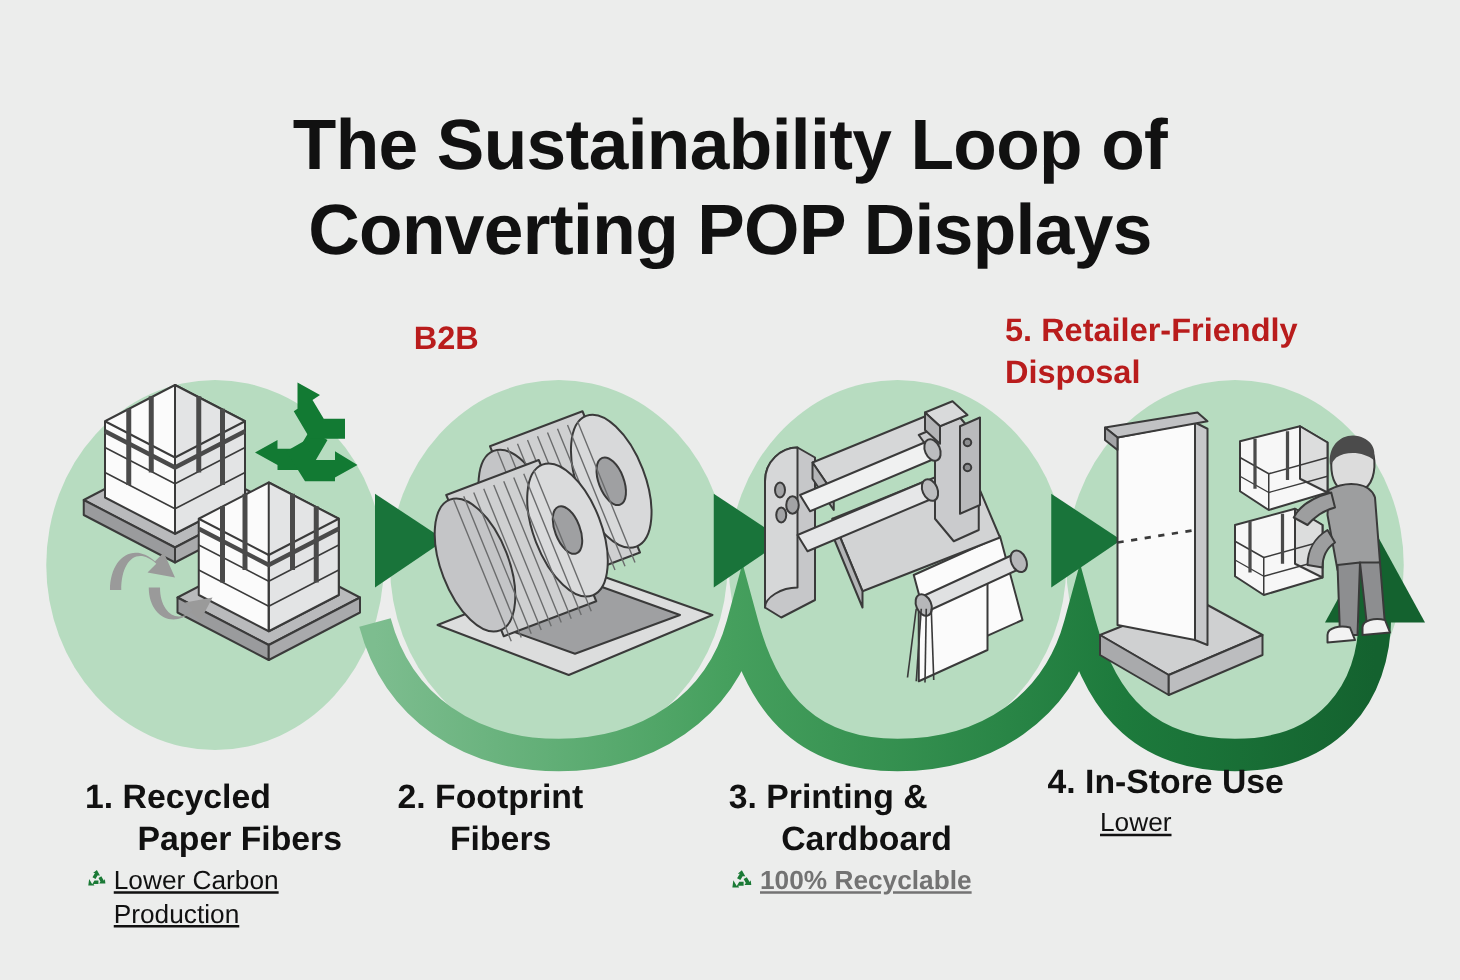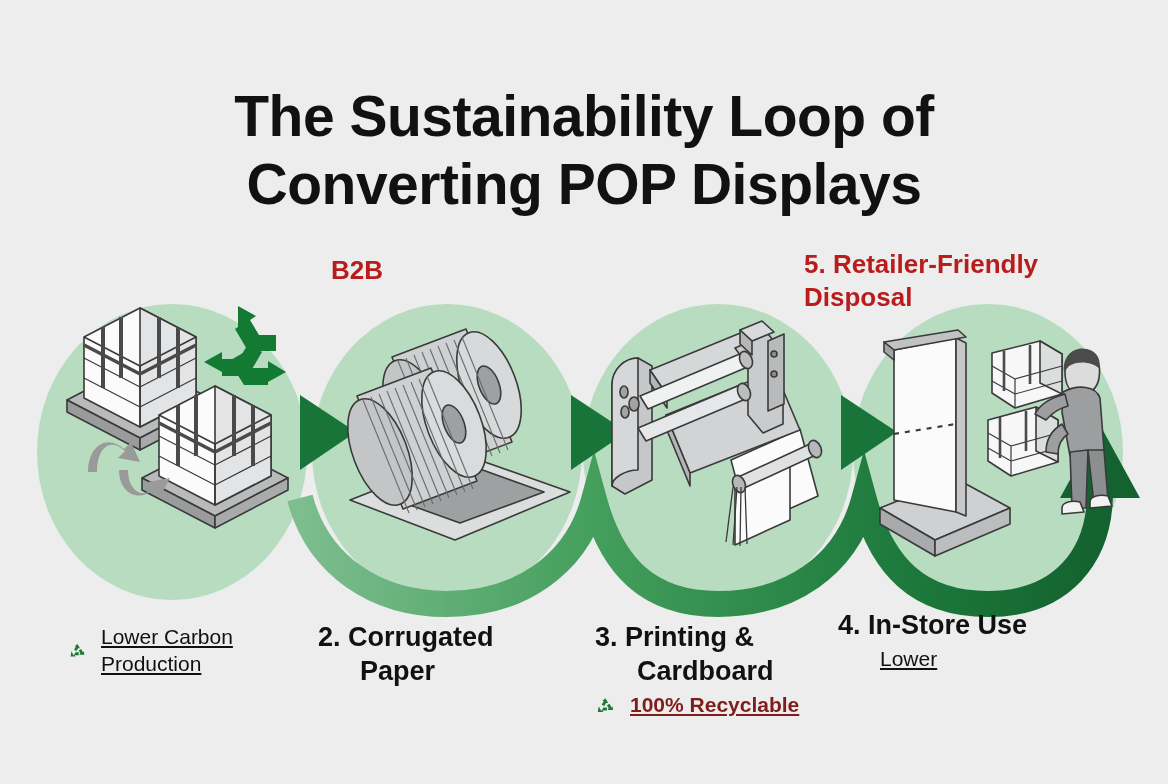--- a/index.html
+++ b/index.html
@@ -70,28 +70,28 @@
   }
   .caption .head .ln { display: block; white-space: nowrap; }
   .caption .sub {
     display: block;
     font-size: 21px;
     line-height: 27px;
     margin-top: 3px;
     text-decoration: underline;
   }
   .caption .sub .ln { display: block; white-space: nowrap; }
-  .sub.green { color: #7f1d1d; font-weight: bold; }
-  .sub-row { display: flex; align-items: center; gap: 14px; }
+  .sub.green { color: #737373; font-weight: bold; }
+  .sub-row { display: flex; align-items: flex-start; gap: 4px; }
   .rec-ico { flex: 0 0 auto; margin-top: 3px; }
   .indent { padding-left: 42px; }
 
   #cap1 { left: 68px; top: 620px; }
   #cap2 { left: 318px; top: 620px; }
-  #cap3 { left: 583px; top: 620px; margin-left: 12px; }
+  #cap3 { left: 583px; top: 620px; }
   #cap4 { left: 838px; top: 608px; }
 </style>
 </head>
 <body>
 
 <div id="infographic">
 
   <div class="title-block">
     <span class="title-line">The Sustainability Loop of</span>
     <span class="title-line">Converting POP Displays</span>
@@ -332,39 +332,43 @@
         <path d="M1070,452 L1088,450 L1086,508 L1072,508 Z" fill="#8d8e90"></path>
         <path d="M1088,450 L1104,450 L1108,500 L1094,504 Z" fill="#8d8e90"></path>
 
         <path d="M1062,508 C 1062,502 1072,500 1080,502 L1084,512 L1062,514 Z" fill="#f2f2f2"></path>
         <path d="M1090,502 C 1090,496 1100,494 1108,496 L1112,506 L1090,508 Z" fill="#f2f2f2"></path>
       </g>
     </g>
   </svg>
 
   <div class="caption" id="cap1">
+    <span class="head">
+      <span class="ln"><span>1.</span> <span>Recycled</span></span>
+      <span class="ln indent">Paper Fibers</span>
+    </span>
     <span class="sub">
       <span class="sub-row">
         <svg class="rec-ico" width="19" height="19" viewBox="0 0 24 24" fill="#1b7a36">
           <path d="M12 2.6 L15.1 8 L12.7 8 L10.6 11.5 L7.6 9.9 L10.1 5.6 L8.2 5.6 Z"></path>
           <path d="M20.6 16.1 L14.4 16.1 L15.6 14.1 L13.6 10.6 L16.5 8.9 L19.1 13.3 L20.1 11.6 Z"></path>
           <path d="M4.2 11.6 L7.3 17 L9.6 13.1 L13.6 13.1 L13.6 16.6 L8.6 16.6 L9.5 18.3 L3.3 18.3 Z"></path>
         </svg>
         <span>
           <span class="ln">Lower Carbon</span>
           <span class="ln">Production</span>
         </span>
       </span>
     </span>
   </div>
 
   <div class="caption" id="cap2">
     <span class="head">
-      <span class="ln"><span>2.</span> <span>Corrugated</span></span>
-      <span class="ln indent">Paper</span>
+      <span class="ln"><span>2.</span> <span>Footprint</span></span>
+      <span class="ln indent">Fibers</span>
     </span>
   </div>
 
   <div class="caption" id="cap3">
     <span class="head">
       <span class="ln"><span>3.</span> <span>Printing &amp;</span></span>
       <span class="ln indent">Cardboard</span>
     </span>
     <span class="sub green">
       <span class="sub-row">

